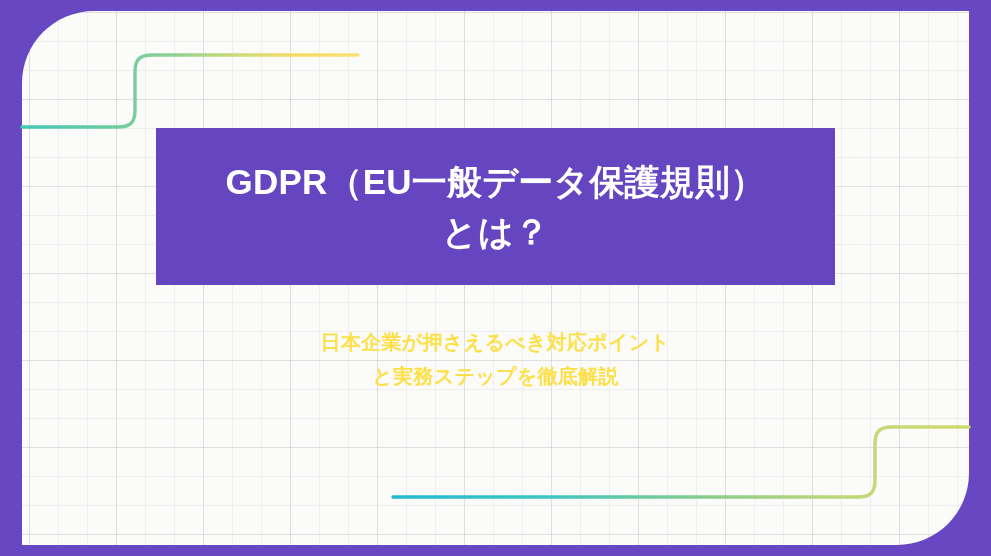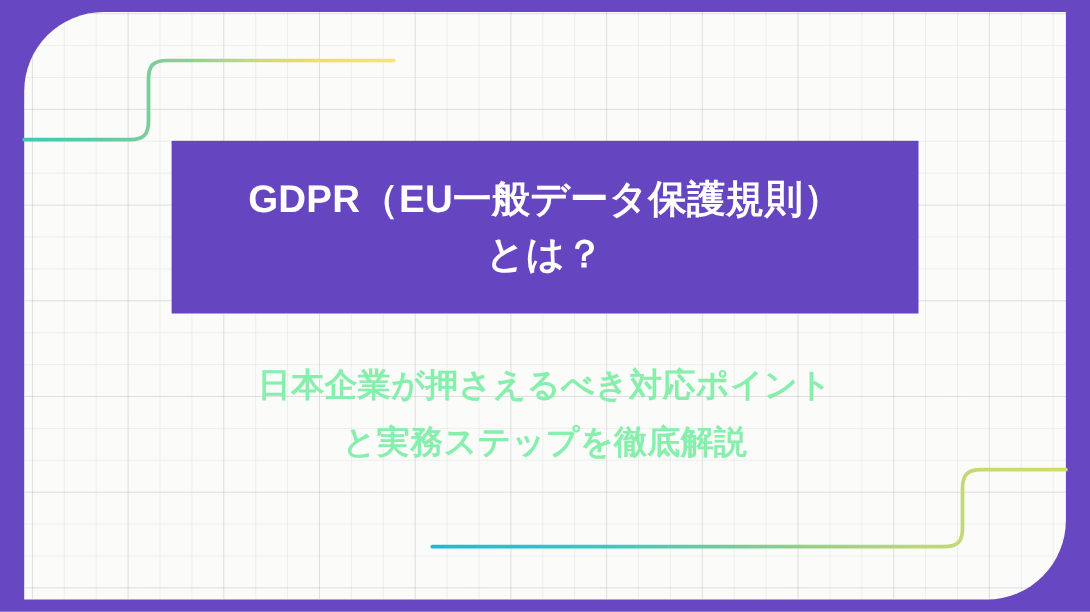--- a/index.html
+++ b/index.html
@@ -95,22 +95,22 @@
   
   #subtitle-block {
     position: absolute;
     left: 156px;
     top: 325px;
     width: 679px;
     text-align: center;
   }
 
   #subtitle-text {
-    color: #86efac;
-    font-size: 30px;
+    color: #fde047;
+    font-size: 20px;
     font-weight: bold;
     line-height: 1.72;
     letter-spacing: 0.3px;
     white-space: pre-line;
   }
 </style>
 </head>
 <body>
 
 <div id="slide-canvas">

